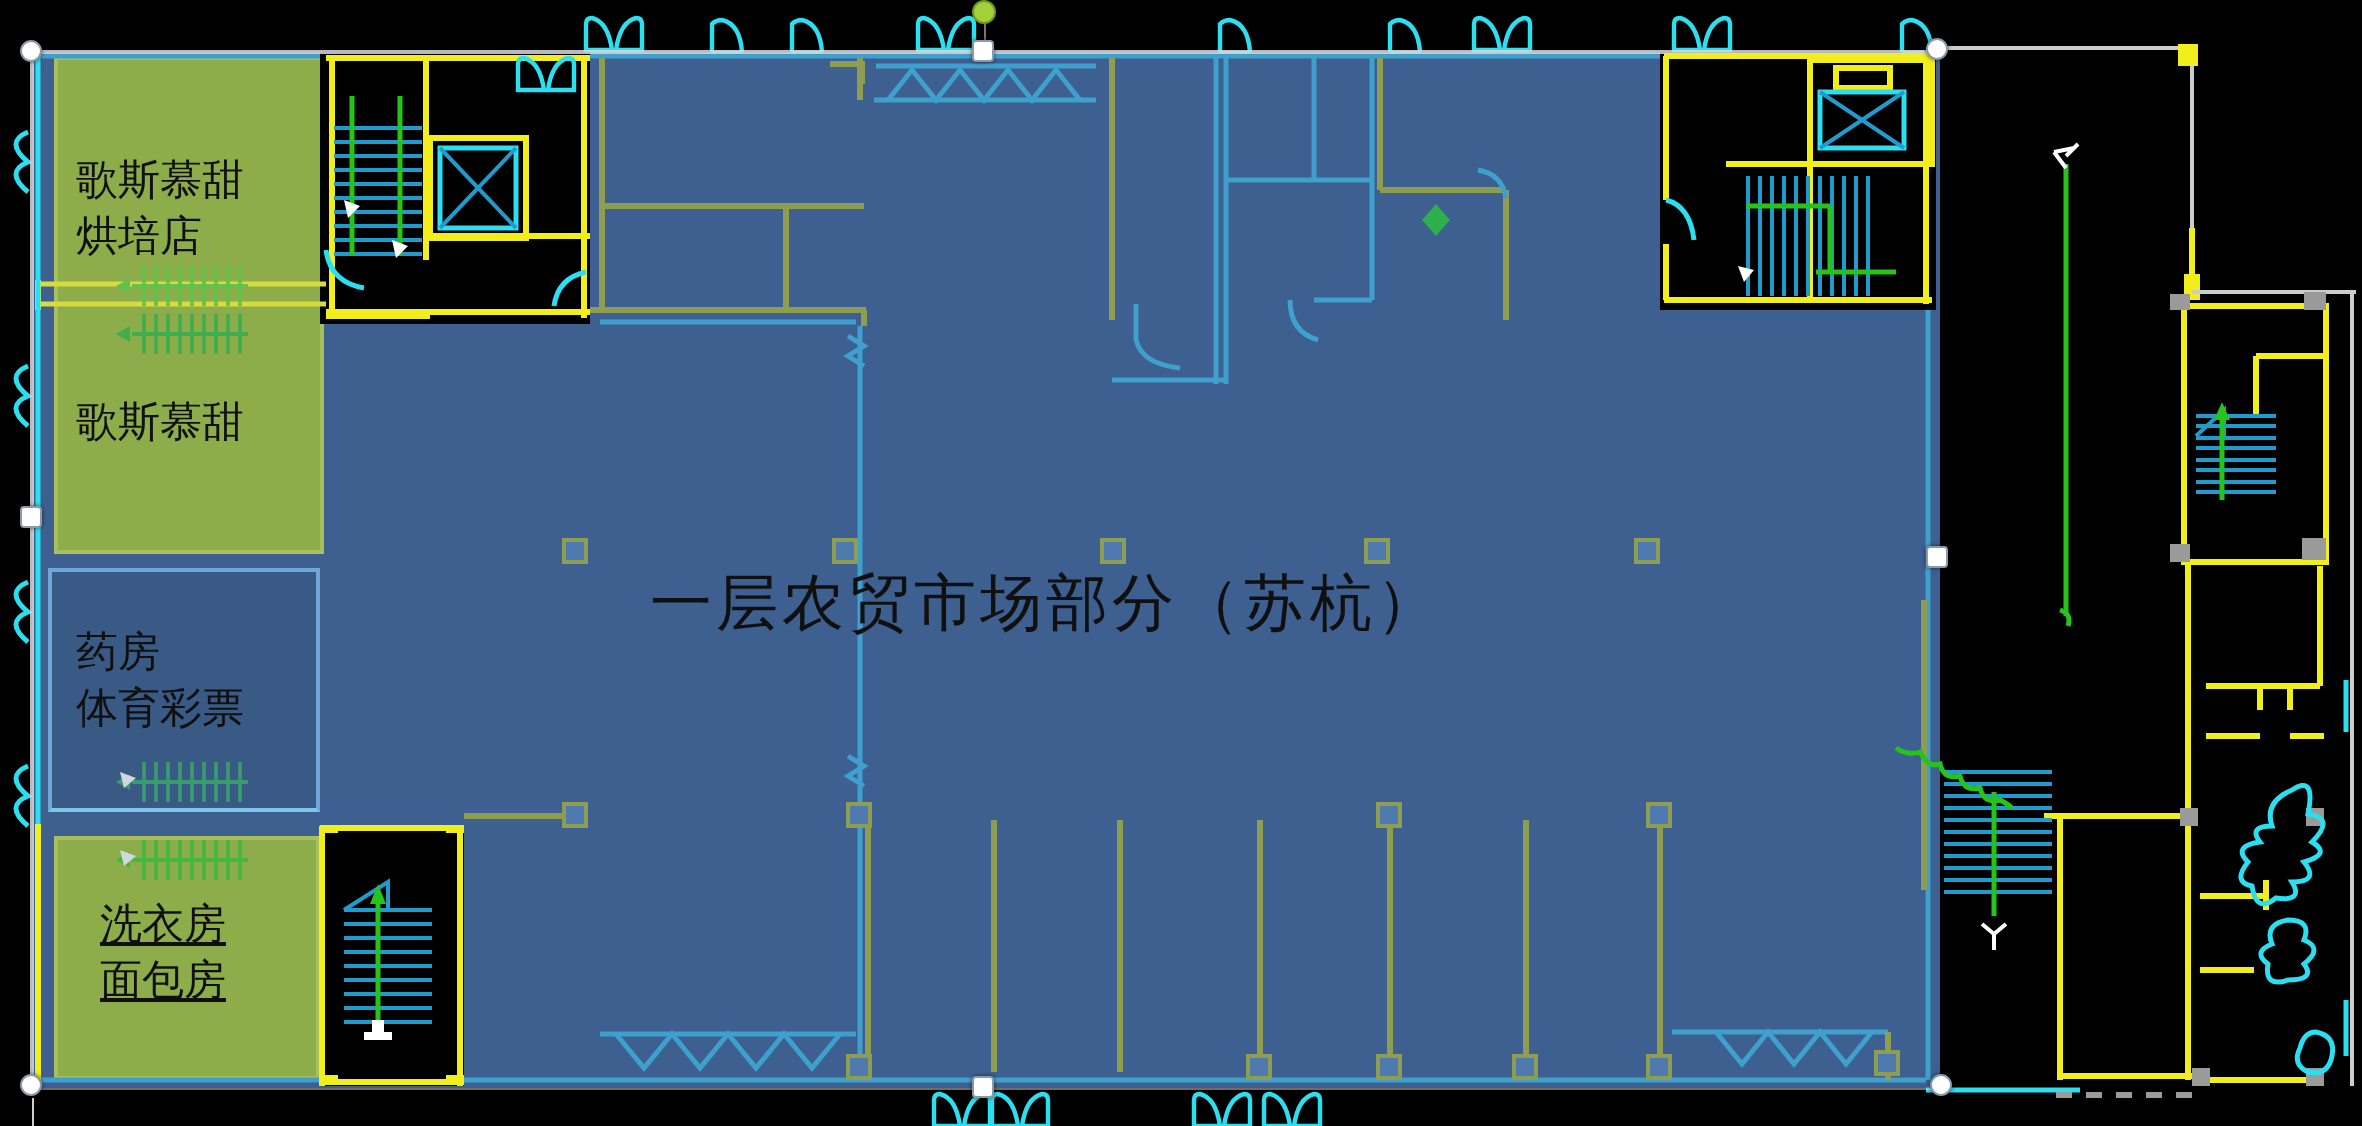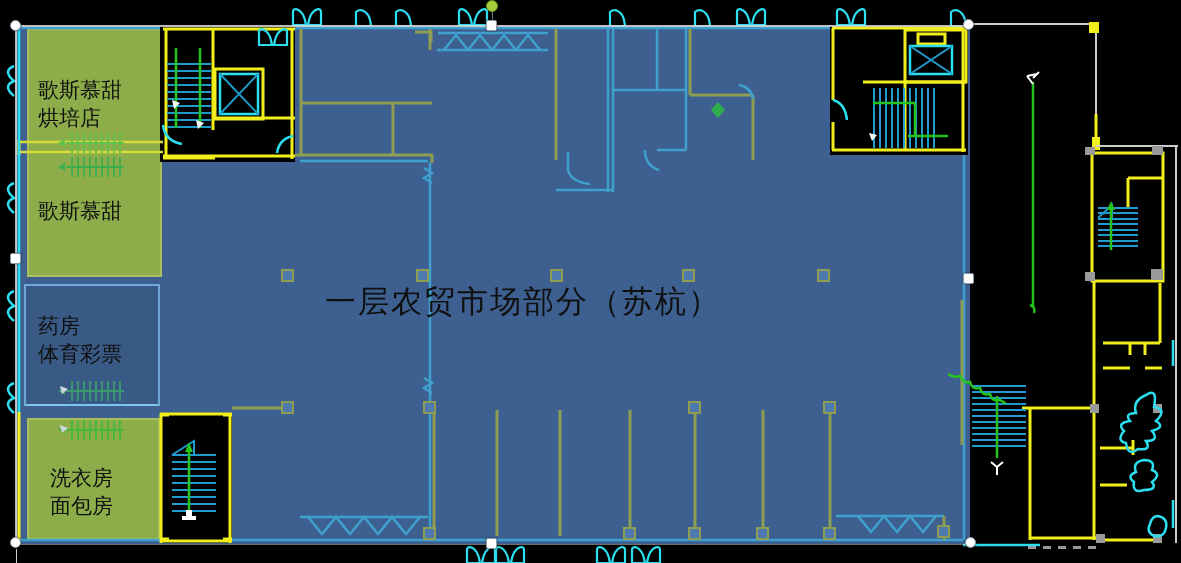--- a/index.html
+++ b/index.html
@@ -261,21 +261,21 @@
     <div>歌斯慕甜</div>
     <div>烘培店</div>
   </div>
   <div class="abs shoplabel" style="left:38px;top:197px;">
     <div>歌斯慕甜</div>
   </div>
   <div class="abs shoplabel" style="left:38px;top:312px;font-family:Liberation Serif, serif;">
     <div>药房</div>
     <div>体育彩票</div>
   </div>
-  <div class="abs shoplabel" style="left:50px;top:464px;">
+  <div class="abs shoplabel" style="left:50px;top:448px;text-decoration:underline;">
     <div>洗衣房</div>
     <div>面包房</div>
   </div>
 
   <div class="abs" id="title" style="left:325px;top:281px;">一层农贸市场部分（苏杭）</div>
 
   <div class="abs edge" style="left:16px;top:25px;width:954px;height:1.5px;"></div>
   <div class="abs edge" style="left:15px;top:26px;width:1.5px;height:518px;"></div>
   <div class="abs edge" style="left:16px;top:544px;width:955px;height:1px;opacity:.5;"></div>
   <div class="abs stem" style="left:491.5px;top:11px;height:10px;"></div>

